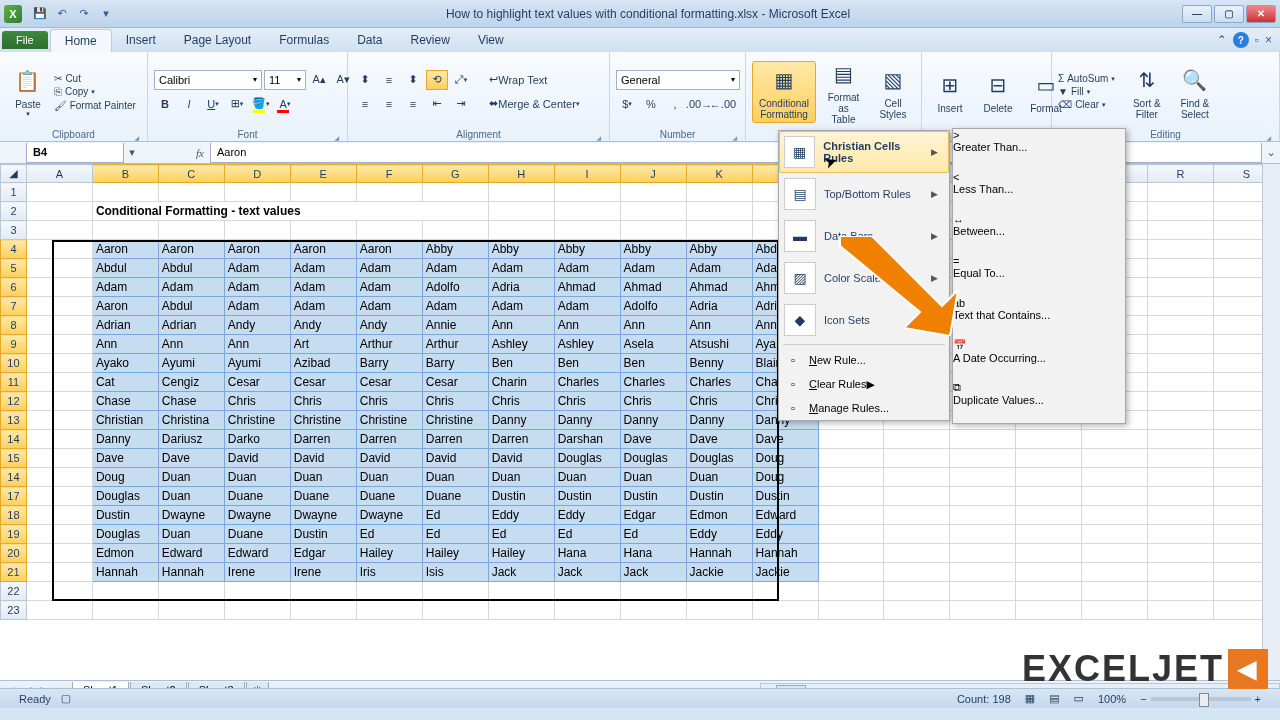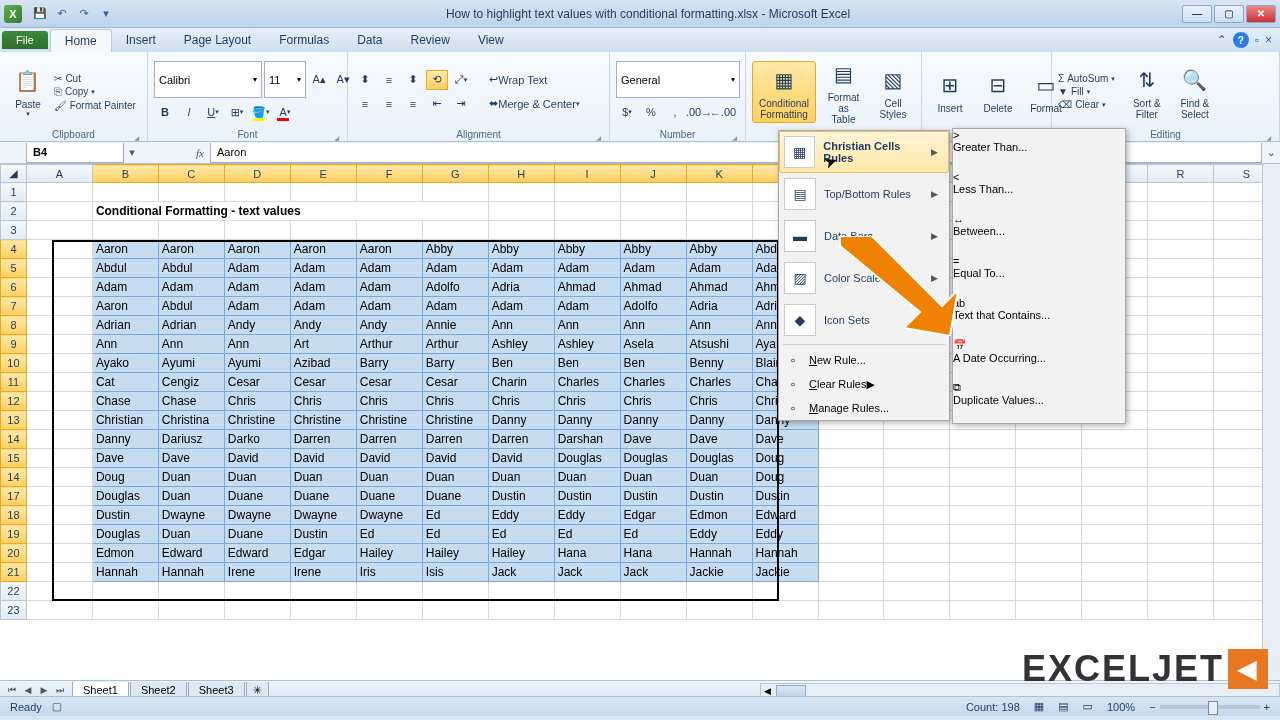--- a/index.html
+++ b/index.html
@@ -23,21 +23,21 @@
 .rgroup .gbody{flex:1;display:flex;align-items:center;gap:4px}
 .rgroup .glabel{text-align:center;color:#4a6a8a;font-size:10px;padding-bottom:1px;position:relative}
 .rgroup .glabel::after{content:'◢';position:absolute;right:2px;bottom:0;font-size:6px;color:#7a98b8}
 .bigbtn{display:flex;flex-direction:column;align-items:center;justify-content:center;padding:2px 6px;color:#1f3b5f;font-size:10px;text-align:center;line-height:1.1}
 .bigbtn .ico{width:32px;height:32px;margin-bottom:2px;display:flex;align-items:center;justify-content:center;font-size:20px}
 .bigbtn.active{background:linear-gradient(#ffe9a8,#ffcf5e);border:1px solid #e8a828;border-radius:3px}
 .clipcol{display:flex;flex-direction:column;gap:2px;font-size:10px;color:#1f3b5f}
 .clipcol div{display:flex;align-items:center;gap:3px}
 .fontbox{display:flex;flex-direction:column;gap:4px}
 .fontrow{display:flex;gap:2px;align-items:center}
-.combo{background:#fff;border:1px solid #aac;height:37px;display:flex;align-items:center;padding:0 4px;font-size:11px}
+.combo{background:#fff;border:1px solid #aac;height:20px;display:flex;align-items:center;padding:0 4px;font-size:11px}
 .combo.name{width:108px}
 .combo.size{width:42px}
 .sbtn{width:22px;height:20px;border:1px solid transparent;display:flex;align-items:center;justify-content:center;font-size:11px;color:#1f3b5f}
 .alignbox{display:flex;flex-direction:column;gap:4px}
 .namebox{height:22px;background:#eef4fa;border-bottom:1px solid #a8c0d8;display:flex;align-items:center;font-size:11px}
 .namebox .nb{width:98px;background:#fff;border:1px solid #aac;border-top:none;height:20px;padding:0 6px;display:flex;align-items:center;margin-left:26px;font-weight:bold}
 .namebox .nbdd{width:16px;display:flex;align-items:center;justify-content:center;color:#555}
 .namebox .fx{width:20px;text-align:center;font-style:italic;color:#555;font-family:serif}
 .namebox .fbar{flex:1;background:#fff;border:1px solid #aac;border-top:none;height:20px;padding:0 6px;display:flex;align-items:center}
 .namebox .fxexp{width:18px;text-align:center;color:#555}
@@ -63,21 +63,21 @@
 .submenu .mitem{height:42px}
 .submenu .more{height:28px;display:flex;align-items:center;justify-content:center;color:#1f3b5f;border-top:1px solid #ccc}
 .arrow-annotation{position:absolute;z-index:150;pointer-events:none}
 .sheettabs{position:absolute;bottom:20px;left:0;right:0;height:20px;background:linear-gradient(#eef4fa,#d8e6f3);border-top:1px solid #a8c0d8;display:flex;align-items:center;font-size:11px}
 .sheettabs .nav{display:flex;gap:0;padding:0 4px}
 .sheettabs .nav div{width:16px;text-align:center;color:#555;font-size:9px}
 .sheettabs .stab{padding:2px 10px;background:#fff;border:1px solid #aaa;border-top:none;border-radius:0 0 4px 4px;margin-right:1px}
 .sheettabs .stab.inactive{background:#dce8f4}
 .sheettabs .hscroll{margin-left:auto;width:520px;height:16px;background:#e8eef5;border:1px solid #b8c8d8;display:flex;align-items:center}
 .sheettabs .hscroll .thumb{width:30px;height:12px;background:linear-gradient(#dce8f4,#c0d4e8);border:1px solid #9ab;margin-left:2px}
-.statusbar{position:absolute;bottom:4px;left:0;right:0;height:20px;background:linear-gradient(#d8e6f3,#c4d8ec);border-top:1px solid #a8c0d8;display:flex;align-items:center;font-size:11px;color:#1f3b5f;padding:0 10px}
+.statusbar{position:absolute;bottom:12px;left:0;right:0;height:20px;background:linear-gradient(#d8e6f3,#c4d8ec);border-top:1px solid #a8c0d8;display:flex;align-items:center;font-size:11px;color:#1f3b5f;padding:0 19px}
 .statusbar .right{margin-left:auto;display:flex;gap:14px;align-items:center}
 .statusbar .zoom{display:flex;align-items:center;gap:4px}
 .statusbar .slider{width:100px;height:4px;background:#b8c8d8;position:relative}
 .statusbar .slider::after{content:'';position:absolute;left:48%;top:-4px;width:8px;height:12px;background:#e8eef5;border:1px solid #888}
 .logo{position:absolute;right:12px;bottom:30px;z-index:200;font-size:36px;font-weight:bold;color:#333;letter-spacing:2px;font-family:Arial,sans-serif;display:flex;align-items:center}
 .logo .jet{width:40px;height:40px;background:#e87722;margin-left:4px;display:flex;align-items:center;justify-content:center;color:#fff;font-size:24px}
 .vscroll{position:absolute;right:0;top:164px;width:18px;bottom:40px;background:#e8eef5;border-left:1px solid #b8c8d8}
 .cursor{position:absolute;z-index:300;font-size:16px;color:#000;pointer-events:none;transform:rotate(-20deg)}
 </style>
 </head>

